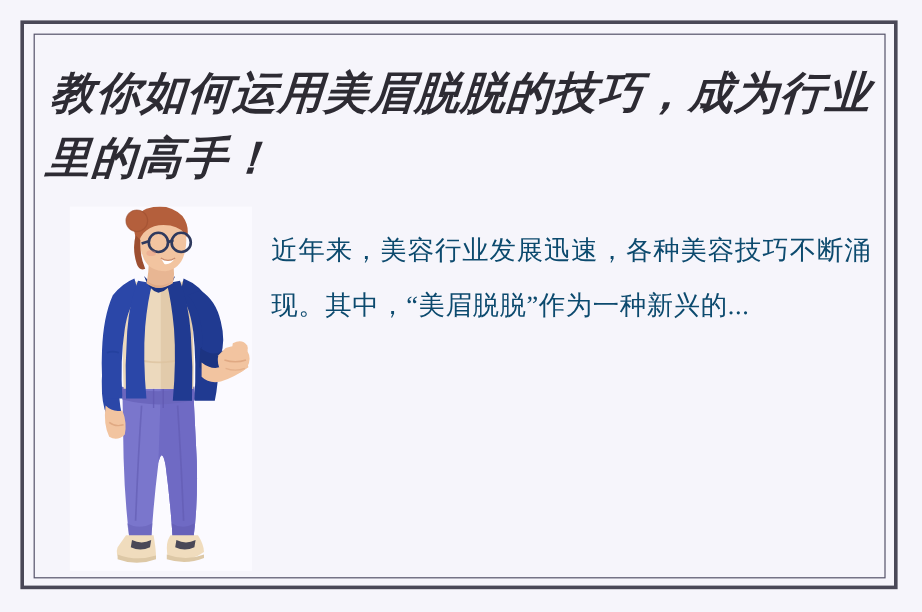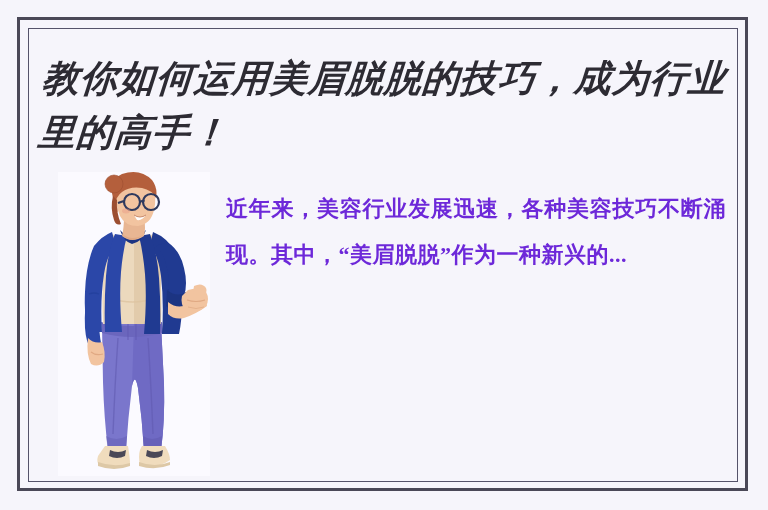--- a/index.html
+++ b/index.html
@@ -72,28 +72,27 @@
     height: 304px;
   }
   #illustration svg { display: block; }
 
   
   #body-copy {
     position: absolute;
     left: 226px;
     top: 186px;
     width: 500px;
-    color: #6d28d9;
+    color: #0c4a6e;
     font-family: "Liberation Serif", "DejaVu Serif", serif;
     font-size: 22px;
     line-height: 46px;
     letter-spacing: 0.5px;
     text-align: justify;
     text-justify: inter-character;
-    font-weight: bold;
   }
 </style>
 </head>
 <body>
 
 <div id="card">
 
   <div id="outer-frame"></div>
   <div id="inner-frame"></div>
 

